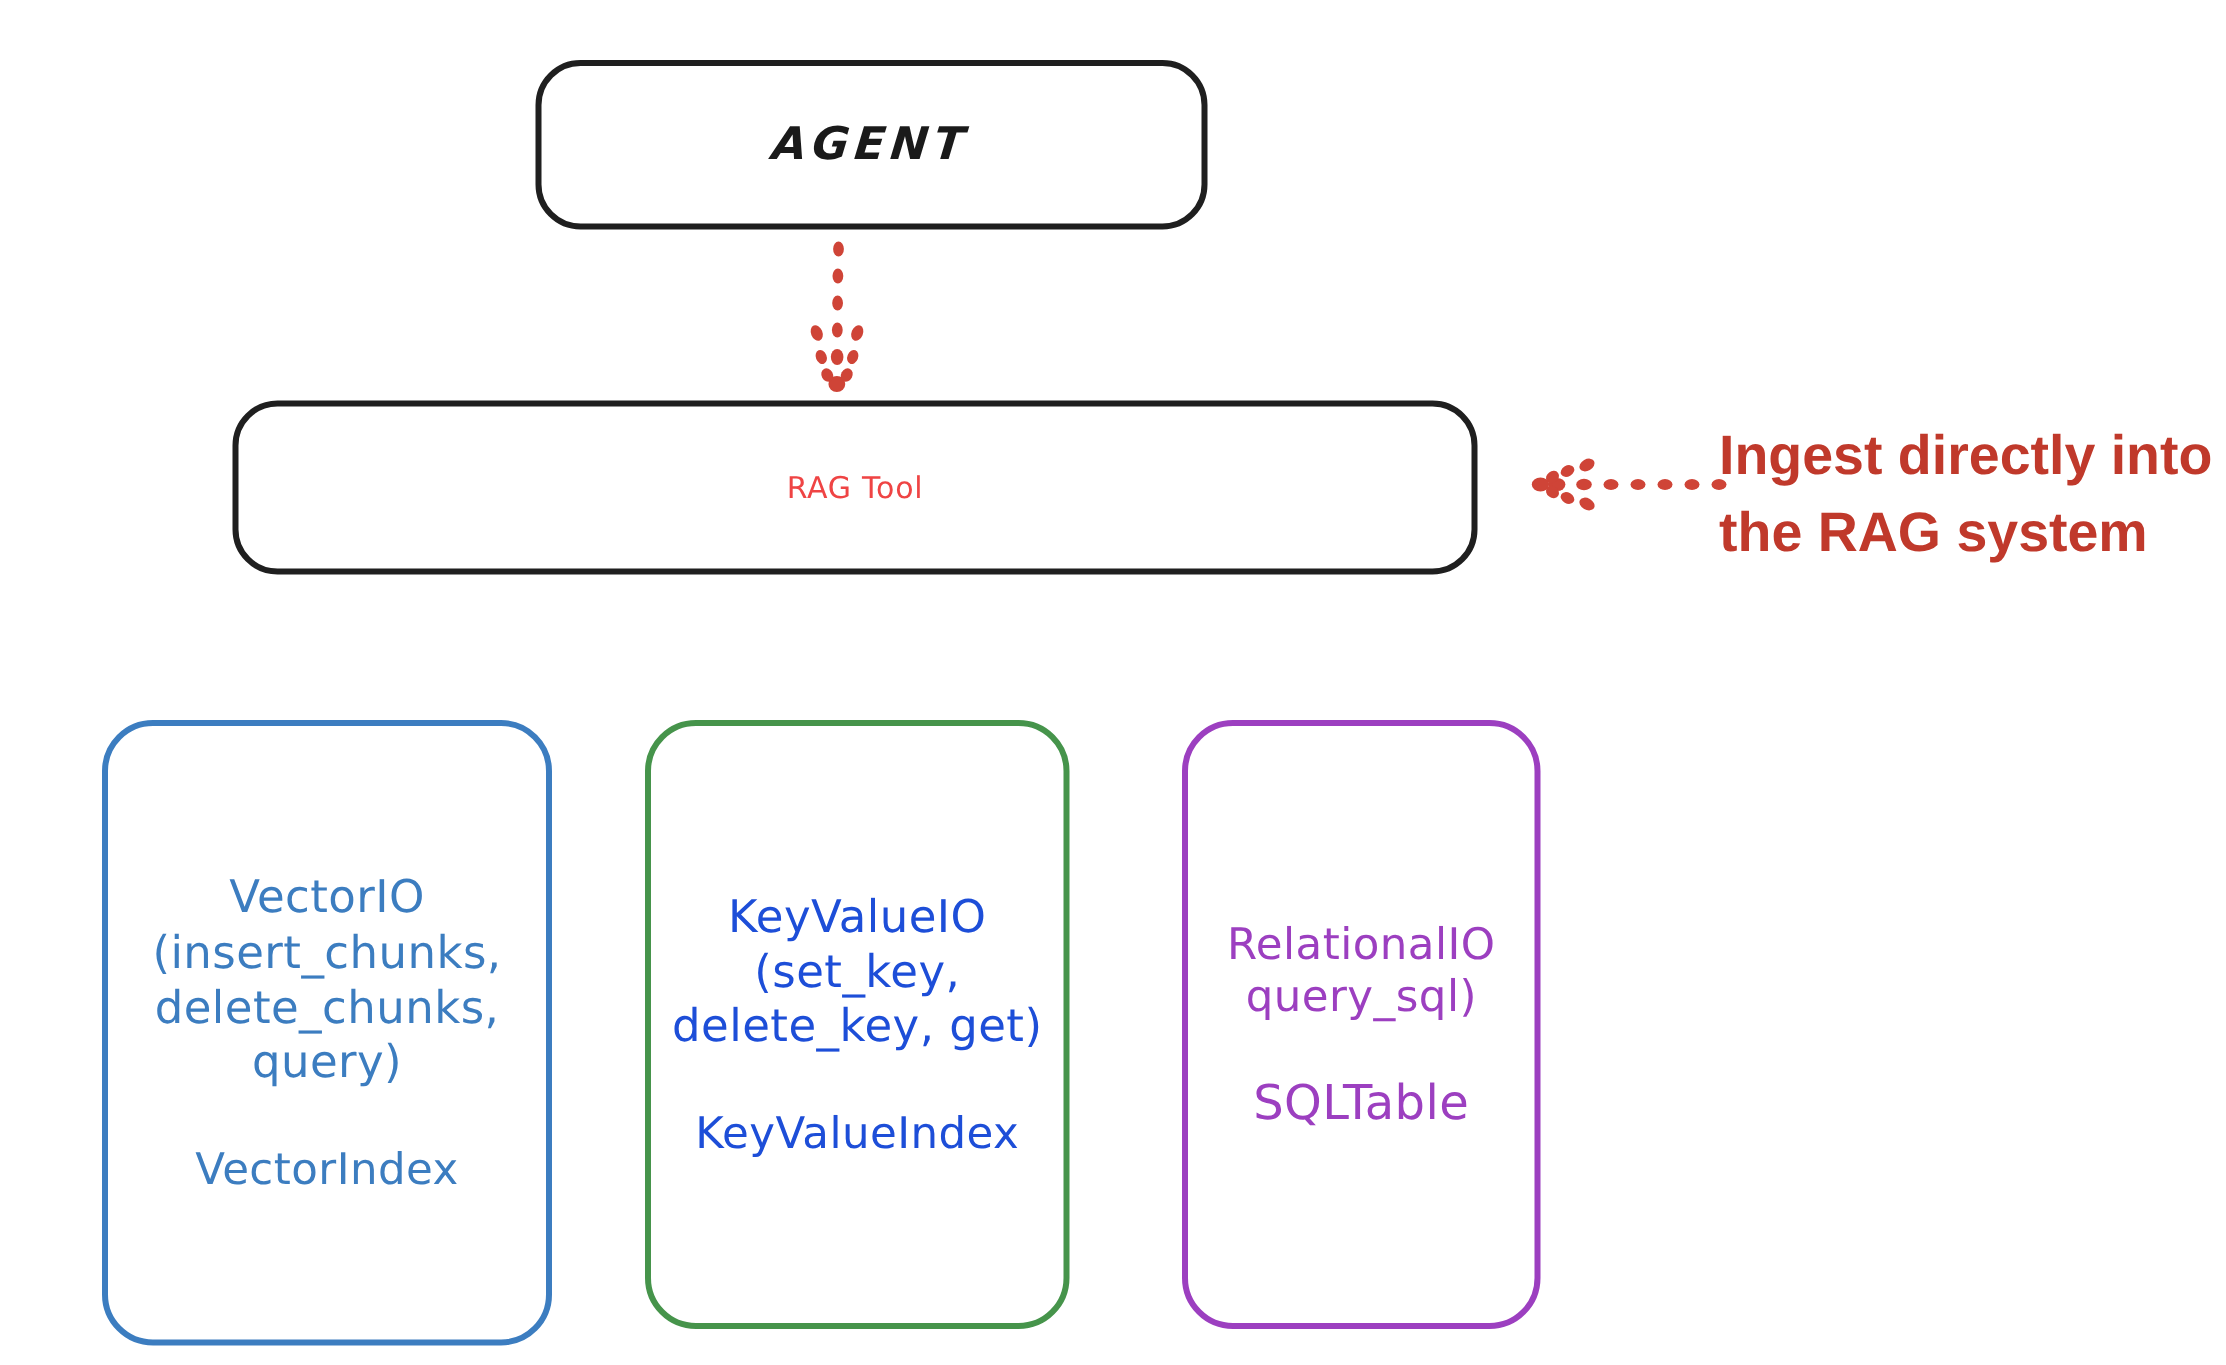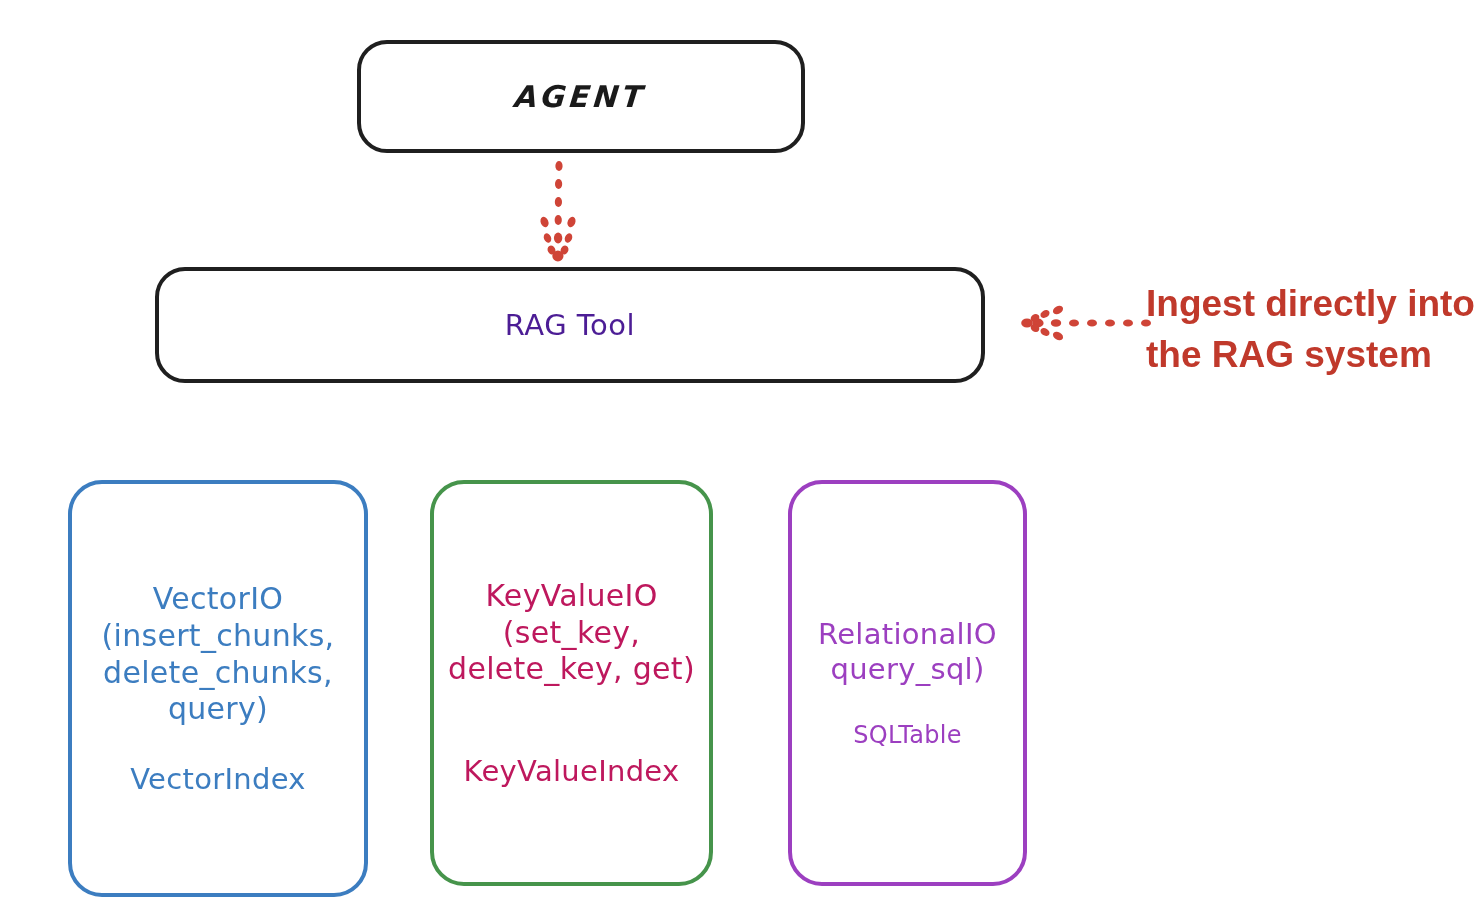--- a/index.html
+++ b/index.html
@@ -51,24 +51,24 @@
   }
   .ragtool-box {
     left: 155px;
     top: 267px;
     width: 830px;
     height: 116px;
     border-radius: 30px;
   }
   .ragtool-label {
     font-family: "DejaVu Sans", sans-serif;
-    font-size: 29px;
+    font-size: 20px;
     font-weight: 500;
     letter-spacing: 0.5px;
-    color: #4c1d95;
+    color: #ef4444;
   }
 
   
   .store-box {
     border-width: 4.5px;
     border-style: solid;
     border-radius: 34px;
     flex-direction: column;
     padding: 0 4px;
     margin-top: 31px;
@@ -95,36 +95,35 @@
   }
   .vector-box .store-line { font-size: 30px; }
   .vector-box .store-name { font-size: 29px; }
 
   .kv-box {
     left: 430px;
     top: 449px;
     width: 283px;
     height: 406px;
     border-color: #46944b;
-    color: #be185d;
-    gap: 16px;
+    color: #1d4ed8;
   }
   .kv-box .store-line { font-size: 30px; }
   .kv-box .store-name { font-size: 29px; }
 
   .rel-box {
     left: 788px;
     top: 449px;
     width: 239px;
     height: 406px;
     border-color: #9c3fc0;
     color: #9c3fc0;
   }
   .rel-box .store-line { font-size: 29px; }
-  .rel-box .store-name { font-size: 24px; }
+  .rel-box .store-name { font-size: 32px; }
 
   .store-box .store-line,
   .store-box .store-name {
     font-family: "DejaVu Sans", sans-serif;
     font-weight: 500;
     letter-spacing: 0.3px;
   }
 
   
   .arrow-svg {

